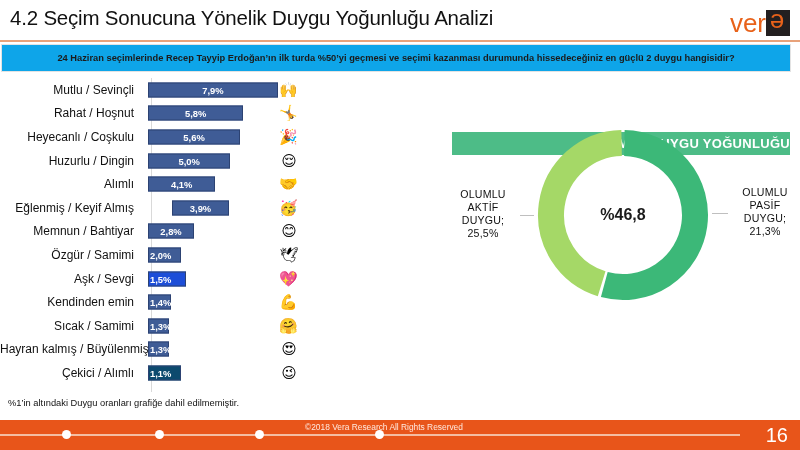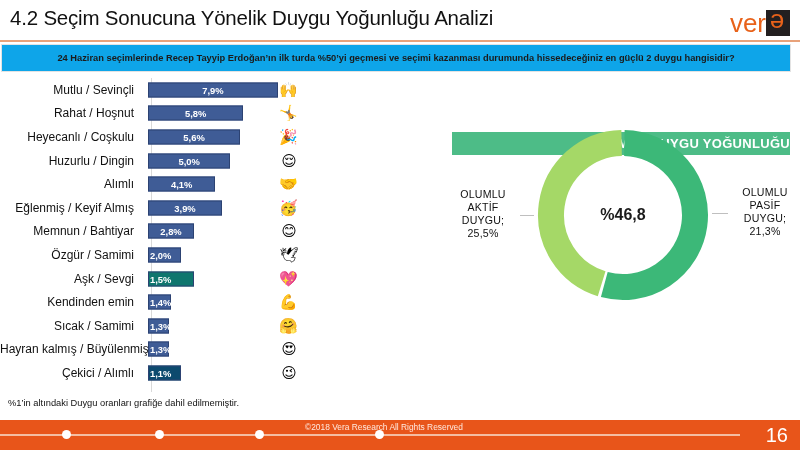--- a/index.html
+++ b/index.html
@@ -180,21 +180,21 @@
         <div class="bwrap">
           <div class="bbar" style="width: 67.445px; background: rgb(63, 92, 150); border-color: rgb(44, 66, 114);">
             <span class="bval">4,1%</span>
           </div>
           <div class="bicon" style="left: 130px; font-size: 15px; line-height: 22px; text-align: center;">🤝</div>
         </div>
       </div>
       <div class="brow">
         <div class="blabel">Eğlenmiş / Keyif Almış</div>
         <div class="bwrap">
-          <div class="bbar" style="width: 74px; background: rgb(63, 92, 150); border-color: rgb(44, 66, 114);">
+          <div class="bbar" style="width: 57px; background: rgb(63, 92, 150); border-color: rgb(44, 66, 114); margin-left: 24px;">
             <span class="bval">3,9%</span>
           </div>
           <div class="bicon" style="left: 130px; font-size: 15px; line-height: 22px; text-align: center;">🥳</div>
         </div>
       </div>
       <div class="brow">
         <div class="blabel">Memnun / Bahtiyar</div>
         <div class="bwrap">
           <div class="bbar" style="width: 46.06px; background: rgb(63, 92, 150); border-color: rgb(44, 66, 114);">
             <span class="bval">2,8%</span>
@@ -207,21 +207,21 @@
         <div class="bwrap">
           <div class="bbar" style="width: 32.9px; background: rgb(63, 92, 150); border-color: rgb(44, 66, 114);">
             <span class="bval" style="position: absolute; left: 1px;">2,0%</span>
           </div>
           <div class="bicon" style="left: 130px; font-size: 15px; line-height: 22px; text-align: center;">🕊</div>
         </div>
       </div>
       <div class="brow">
         <div class="blabel">Aşk / Sevgi</div>
         <div class="bwrap">
-          <div class="bbar" style="width: 46px; background: #0f766e; border-color: rgb(44, 66, 114);">
+          <div class="bbar" style="width: 38px; background: #1d4ed8; border-color: rgb(44, 66, 114);">
             <span class="bval" style="position: absolute; left: 1px;">1,5%</span>
           </div>
           <div class="bicon" style="left: 130px; font-size: 15px; line-height: 22px; text-align: center;">💖</div>
         </div>
       </div>
       <div class="brow">
         <div class="blabel">Kendinden emin</div>
         <div class="bwrap">
           <div class="bbar" style="width: 23.03px; background: rgb(63, 92, 150); border-color: rgb(44, 66, 114);">
             <span class="bval" style="position: absolute; left: 1px;">1,4%</span>

